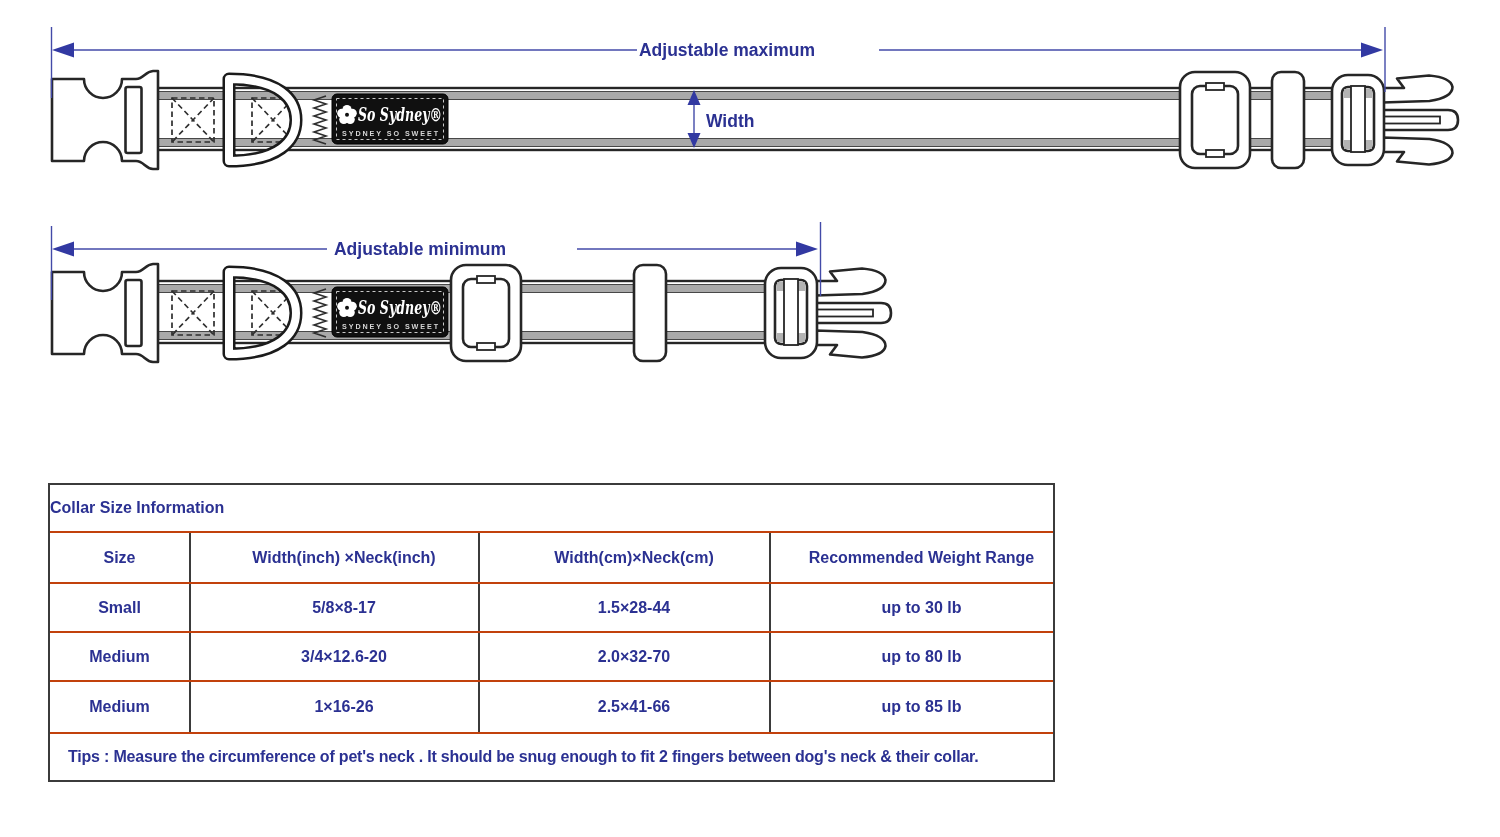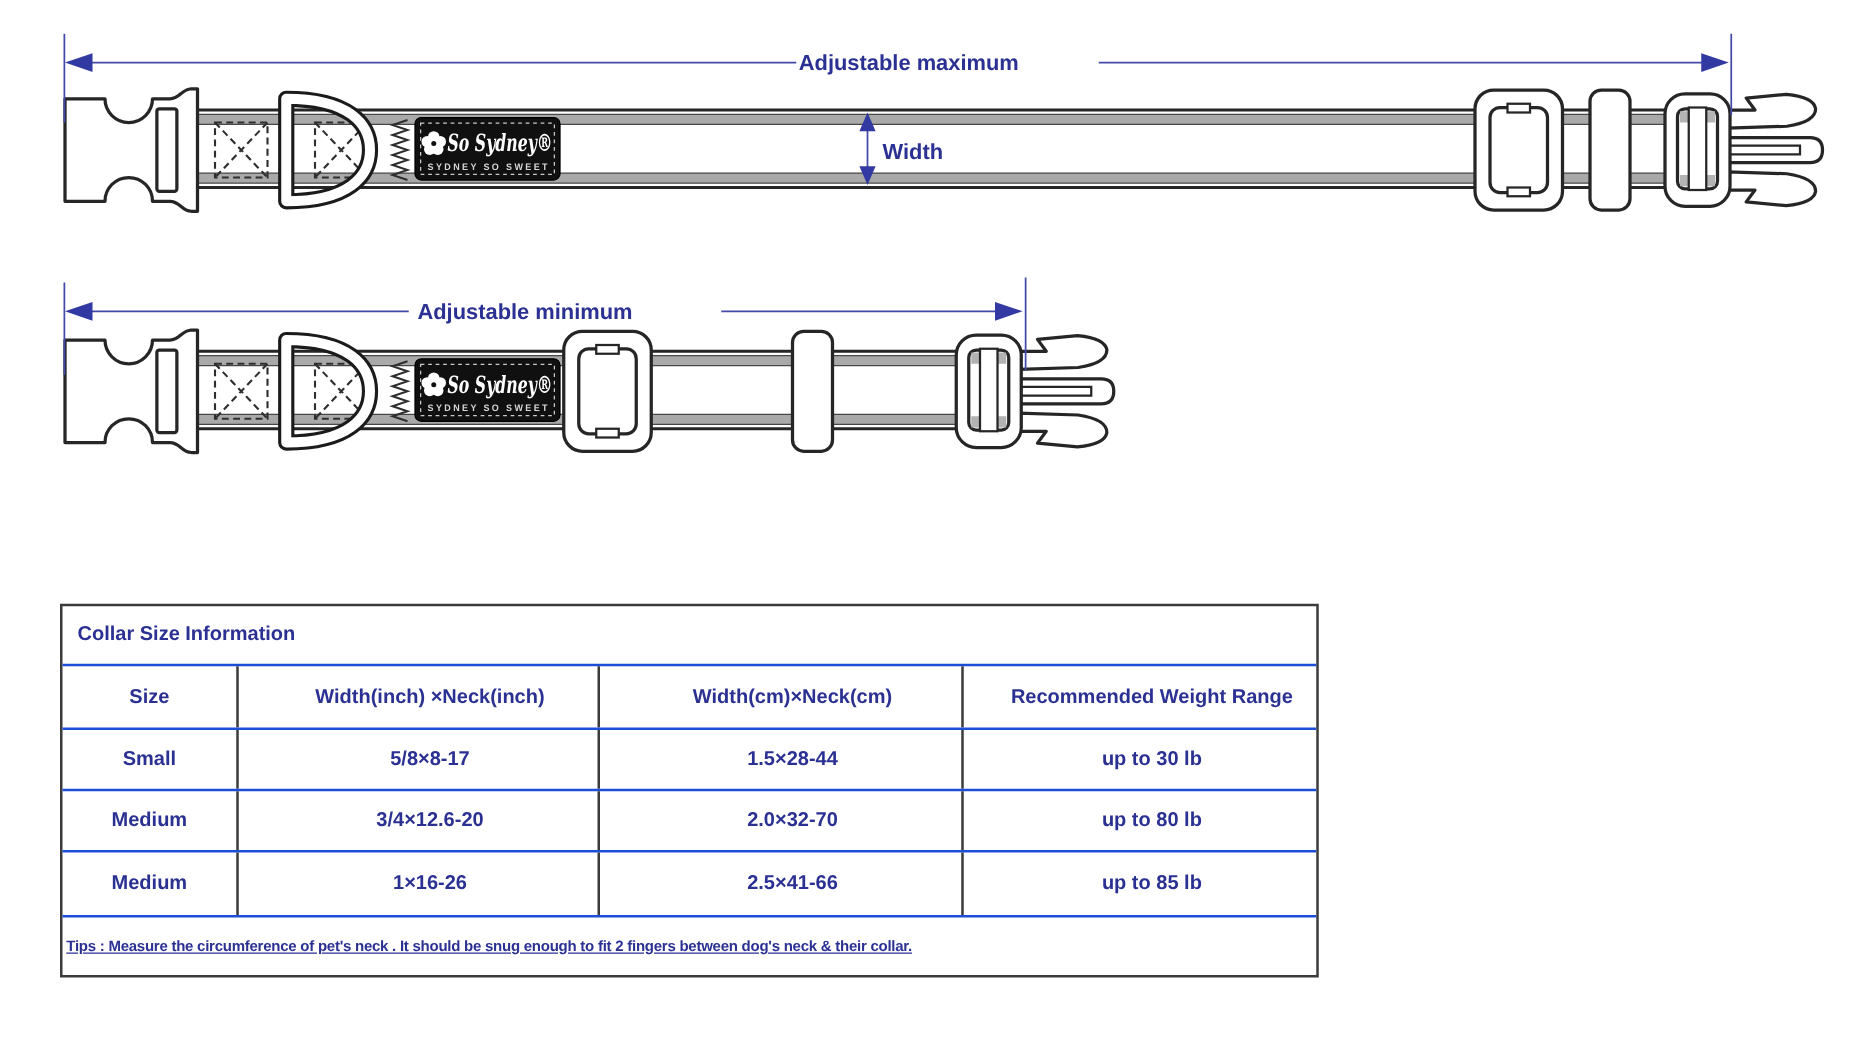--- a/index.html
+++ b/index.html
@@ -26,26 +26,26 @@
   .brand-sub{fill:#d6d6d6;font-family:"Liberation Sans",sans-serif;font-weight:bold;font-size:7.5px;letter-spacing:2px;}
   .petal{fill:#ffffff;stroke:none;}
   .petal-hole{fill:#101010;stroke:none;}
 
   
   .size-table{position:absolute;left:48px;top:483px;width:1007px;height:299px;
     border:2px solid #3b3b3b;box-sizing:border-box;background:#fff;
     display:grid;grid-template-rows:46px 51px 49px 49px 52px auto;}
   .trow{display:grid;grid-template-columns:139px 289px 291px 1fr;}
   .trow.single{grid-template-columns:1fr;}
-  .trow + .trow{border-top:2px solid #1d4ed8;}
+  .trow + .trow{border-top:2px solid #c2410c;}
   .c{display:flex;align-items:center;justify-content:center;
      color:#2b3192;font-weight:bold;font-size:16px;box-sizing:border-box;}
   .c + .c{border-left:2px solid #3b3b3b;padding-left:19px;}
-  .c.left{justify-content:flex-start;padding-left:12px;}
-  .c.tips{justify-content:flex-start;padding-left:3px;font-size:12px;letter-spacing:-0.2px;text-decoration:underline;}
+  .c.left{justify-content:flex-start;}
+  .c.tips{justify-content:flex-start;padding-left:18px;font-size:16px;letter-spacing:-0.2px;}
 </style>
 </head>
 <body>
 
 <div class="stage">
 
   <svg width="1500" height="440" viewBox="0 0 1500 440">
 
     <g>
 

